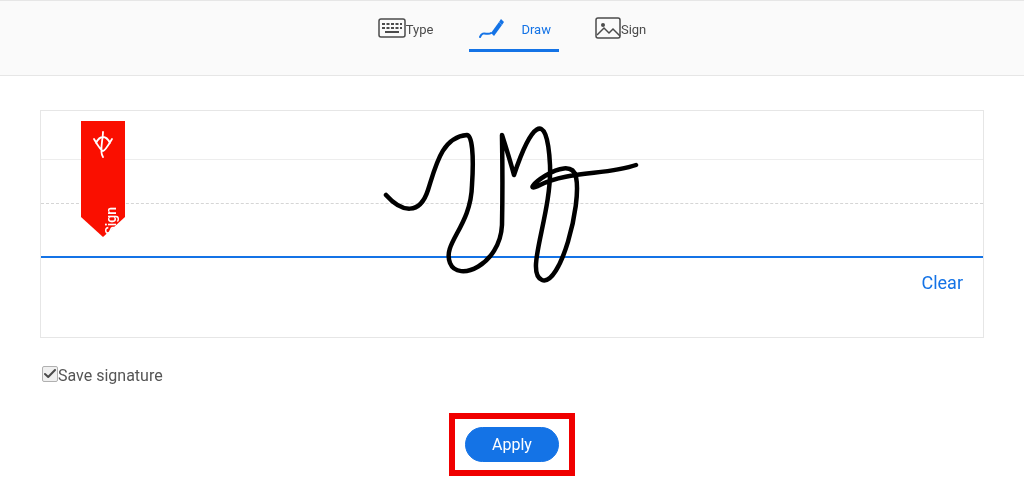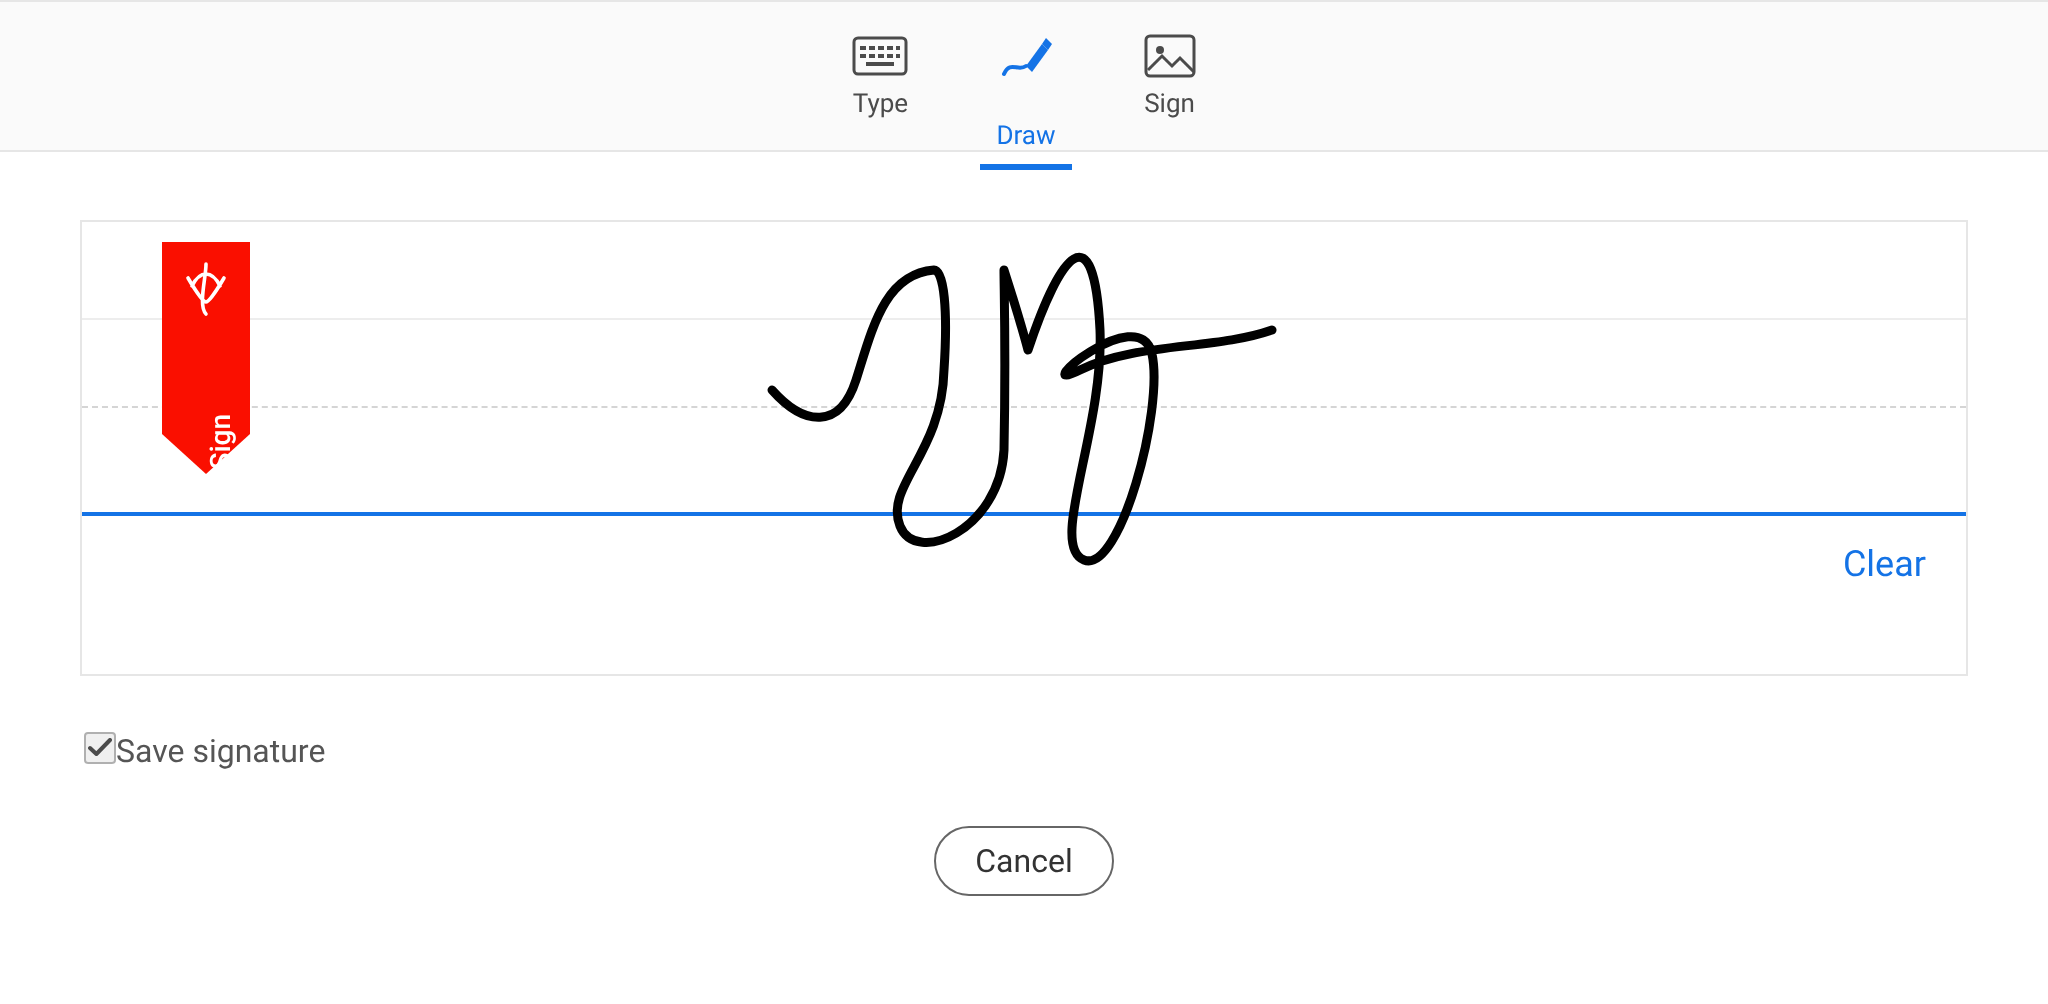--- a/index.html
+++ b/index.html
@@ -20,21 +20,21 @@
       justify-content: center;
       align-items: flex-start;
       padding-top: 12px;
     }
     .tabs {
       display: flex;
       gap: 28px;
     }
     .tab {
       display: flex;
-      flex-direction: column;
+      flex-direction: row;
       align-items: center;
       cursor: pointer;
       padding: 0 8px 6px 8px;
       border-bottom: 3px solid transparent;
       color: #4b4b4b;
     }
     .tab.active {
       border-bottom-color: #1473e6;
       color: #1473e6;
       gap: 16px;
@@ -242,14 +242,16 @@
 <div class="save-row">
   <div class="checkbox">
     <svg width="12" height="10" viewBox="0 0 12 10">
       <path d="M1 5 L4.2 8 L11 1" stroke="#4b4b4b" stroke-width="2" fill="none" stroke-linecap="round" stroke-linejoin="round"></path>
     </svg>
   </div>
   <span class="save-label">Save signature</span>
 </div>
 
 <div class="btn-row">
-  <button class="btn btn-cancel">Cancel</button>
+  <span class="highlight-box">
+    <button class="btn btn-apply">Apply</button>
+  </span>
 </div>
 
 </body></html>

